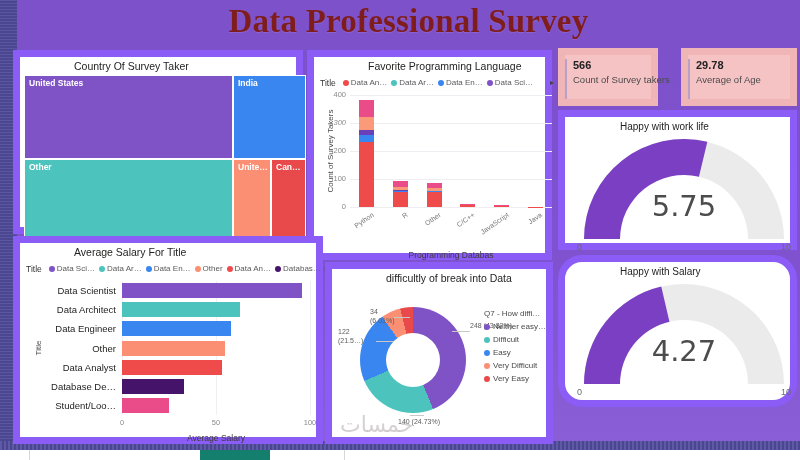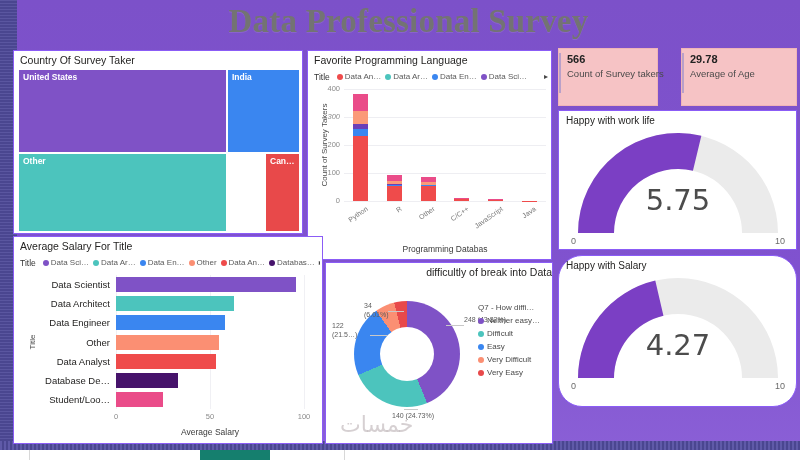--- a/index.html
+++ b/index.html
@@ -38,30 +38,31 @@
   
   .title-band {
     position: absolute; left: 17px; top: 0; width: 783px; height: 46px;
   }
   .dash-title {
     position: absolute; left: 0; top: 3px; width: 783px;
     text-align: center;
     font-family: "Liberation Serif", serif;
     font-weight: bold;
     font-size: 33px;
-    color: #737373;
+    color: #7f1d1d;
     letter-spacing: .2px;
     text-shadow: 0 1px 0 rgba(255,255,255,.10);
   }
 
   
   .card {
     position: absolute;
     background: #ffffff;
-    border: 1px solid #8b5cf6;
+    border: 7px solid #8b5cf6;
+    padding-left: 48px;
   }
   .card-title {
     font-size: 10.5px;
     color: #252423;
     padding: 3px 0 0 6px;
     line-height: 13px;
     white-space: nowrap;
     overflow: hidden;
   }
 
@@ -119,21 +120,21 @@
   .hbar { position: absolute; left: 0; top: 0; height: 15px; }
   .hbar-label {
     position: absolute; right: 0; top: 0; height: 15px; line-height: 15px;
     font-size: 9.5px; color: #252423; white-space: nowrap; text-align: right;
   }
   .xtick-h { position: absolute; font-size: 7.5px; color: #8a8a8a; text-align: center; width: 24px; }
   .vgrid { position: absolute; width: 1px; background: #f0f0f4; }
 
   
   #donut-card { left: 325px; top: 262px; width: 228px; height: 182px; }
-  .donut-title { font-size: 10.5px; color: #252423; padding: 3px 0 0 6px; text-align: right; }
+  .donut-title { font-size: 10.5px; color: #252423; padding: 3px 0 0 6px; }
   .donut-wrap { position: absolute; left: 28px; top: 38px; width: 106px; height: 106px; }
   .donut {
     position: absolute; inset: 0; border-radius: 50%;
   }
   .donut-hole {
     position: absolute; left: 26px; top: 26px; width: 54px; height: 54px;
     border-radius: 50%; background: #ffffff;
   }
   .dlabel { position: absolute; font-size: 7px; color: #5c5c5c; line-height: 9px; white-space: nowrap; }
   .dleader { position: absolute; background: #c8c8c8; }
@@ -197,20 +198,23 @@
     <div class="card-title">Country Of Survey Taker</div>
     <div class="treemap-body" id="treemap-body">
         <div class="tm" style="left: 0px; top: 0px; width: 209px; height: 84px; background: rgb(127, 82, 198);">
           <div class="tm-label">United States</div>
         </div>
         <div class="tm" style="left: 0px; top: 84px; width: 209px; height: 79px; background: rgb(76, 196, 189);">
           <div class="tm-label">Other</div>
         </div>
         <div class="tm" style="left: 209px; top: 0px; width: 73px; height: 84px; background: rgb(58, 134, 240);">
           <div class="tm-label">India</div>
+        </div>
+        <div class="tm" style="left: 209px; top: 84px; width: 38px; height: 79px; background: rgb(251, 143, 115);">
+          <div class="tm-label">United…</div>
         </div>
         <div class="tm" style="left: 247px; top: 84px; width: 35px; height: 79px; background: rgb(232, 73, 74);">
           <div class="tm-label">Can…</div>
         </div>
       </div>
   </div>
 
   <div class="card" id="lang-card">
     <div class="card-title">Favorite Programming Language</div>
     <div class="legend-row" id="lang-legend">

